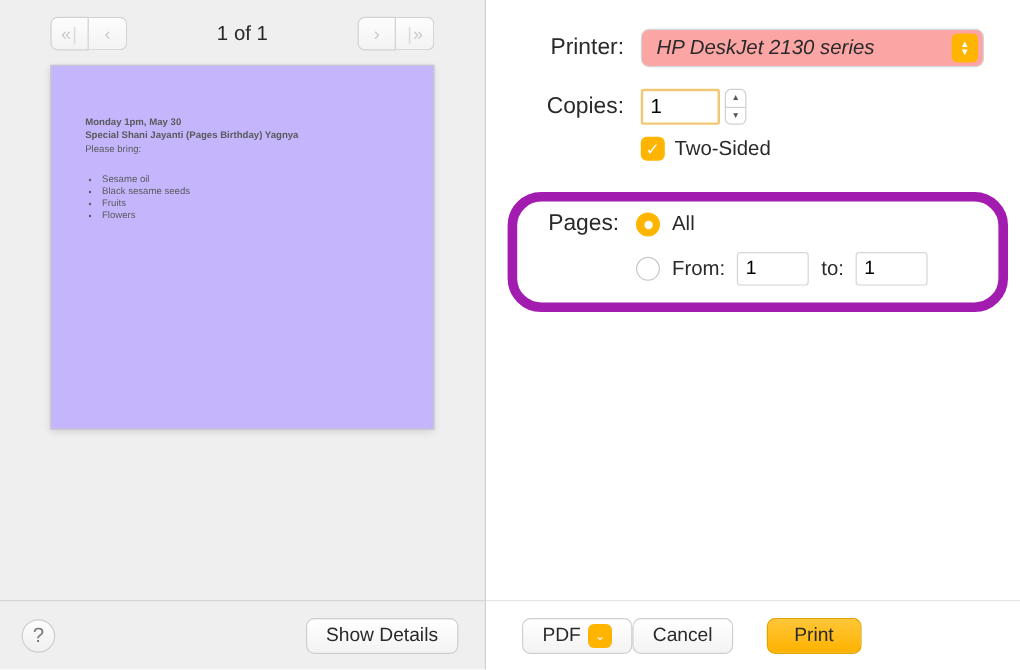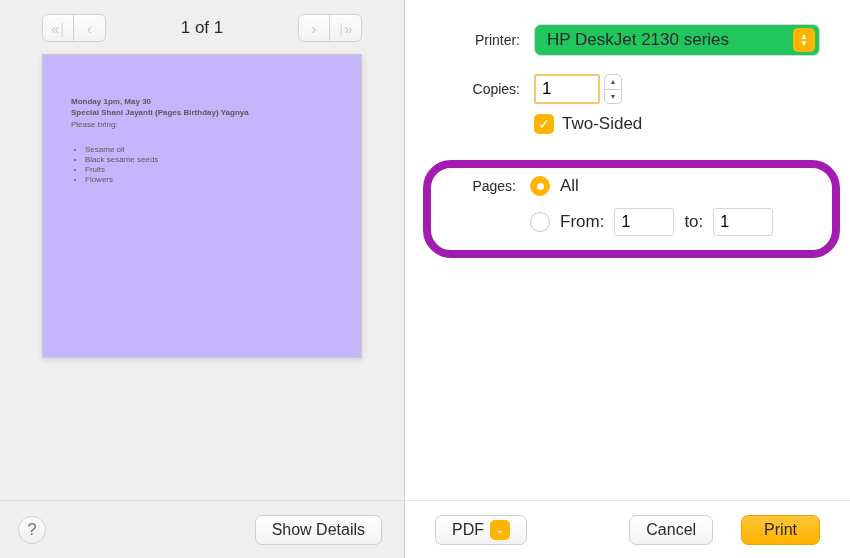--- a/index.html
+++ b/index.html
@@ -75,25 +75,25 @@
     white-space:nowrap;
   }
 
   
   .right-pane{
     flex:1;height:100%;display:flex;flex-direction:column;
     padding:24px 30px 0 30px;
     background:#fff;
   }
   .form-row{display:flex;align-items:center;margin-bottom:18px}
-  .form-label{width:85px;text-align:right;margin-right:14px;font-size:14px}
+  .form-label{width:85px;text-align:right;margin-right:14px;font-size:19px}
   .printer-select{
     flex:1;height:32px;border:1px solid #d6d6d6;border-radius:7px;
     display:flex;align-items:center;justify-content:space-between;
-    padding:0 4px 0 12px;background:#22c55e;font-size:17px;
+    padding:0 4px 0 12px;background:#fca5a5;font-size:17px;font-style:italic;
   }
   .select-chevs{
     width:22px;height:24px;border-radius:5px;background:#ffb500;
     display:flex;flex-direction:column;align-items:center;justify-content:center;
     color:#fff;font-size:8px;line-height:7px;
   }
   .copies-input{
     width:66px;height:30px;border:2px solid #f0c773;border-radius:2px;
     padding:0 6px;font-size:17px;background:#fff;
   }
@@ -121,21 +121,21 @@
   .pages-row .form-label{width:79px}
   .radio{width:20px;height:20px;border-radius:50%;border:1px solid #c7c7c7;margin-right:10px;display:inline-flex;align-items:center;justify-content:center}
   .radio.on{background:#ffb500;border-color:#ffb500}
   .radio.on::after{content:"";width:7px;height:7px;border-radius:50%;background:#fff}
   .range-row{display:flex;align-items:center;margin-top:12px;margin-left:93px;font-size:17px}
   .num-input{width:60px;height:28px;border:1px solid #d6d6d6;border-radius:3px;padding:0 6px;font-size:16px;margin:0 10px}
 
   
   .right-footer{
     margin-top:auto;height:58px;border-top:1px solid #e5e5e5;
-    display:flex;align-items:center;justify-content:space-between;
+    display:flex;align-items:center;justify-content:flex-start;
     margin-left:-30px;margin-right:-30px;padding:0 30px;
   }
   .pdf-btn{display:flex;align-items:center;gap:6px}
   .pdf-chev{
     width:20px;height:20px;border-radius:5px;background:#ffb500;color:#fff;
     display:flex;align-items:center;justify-content:center;font-size:10px;
   }
   .footer-right{display:flex;gap:28px}
   .btn.primary{background:linear-gradient(#ffc637,#ffb200);border-color:#e3a400;font-weight:400}
 </style>

